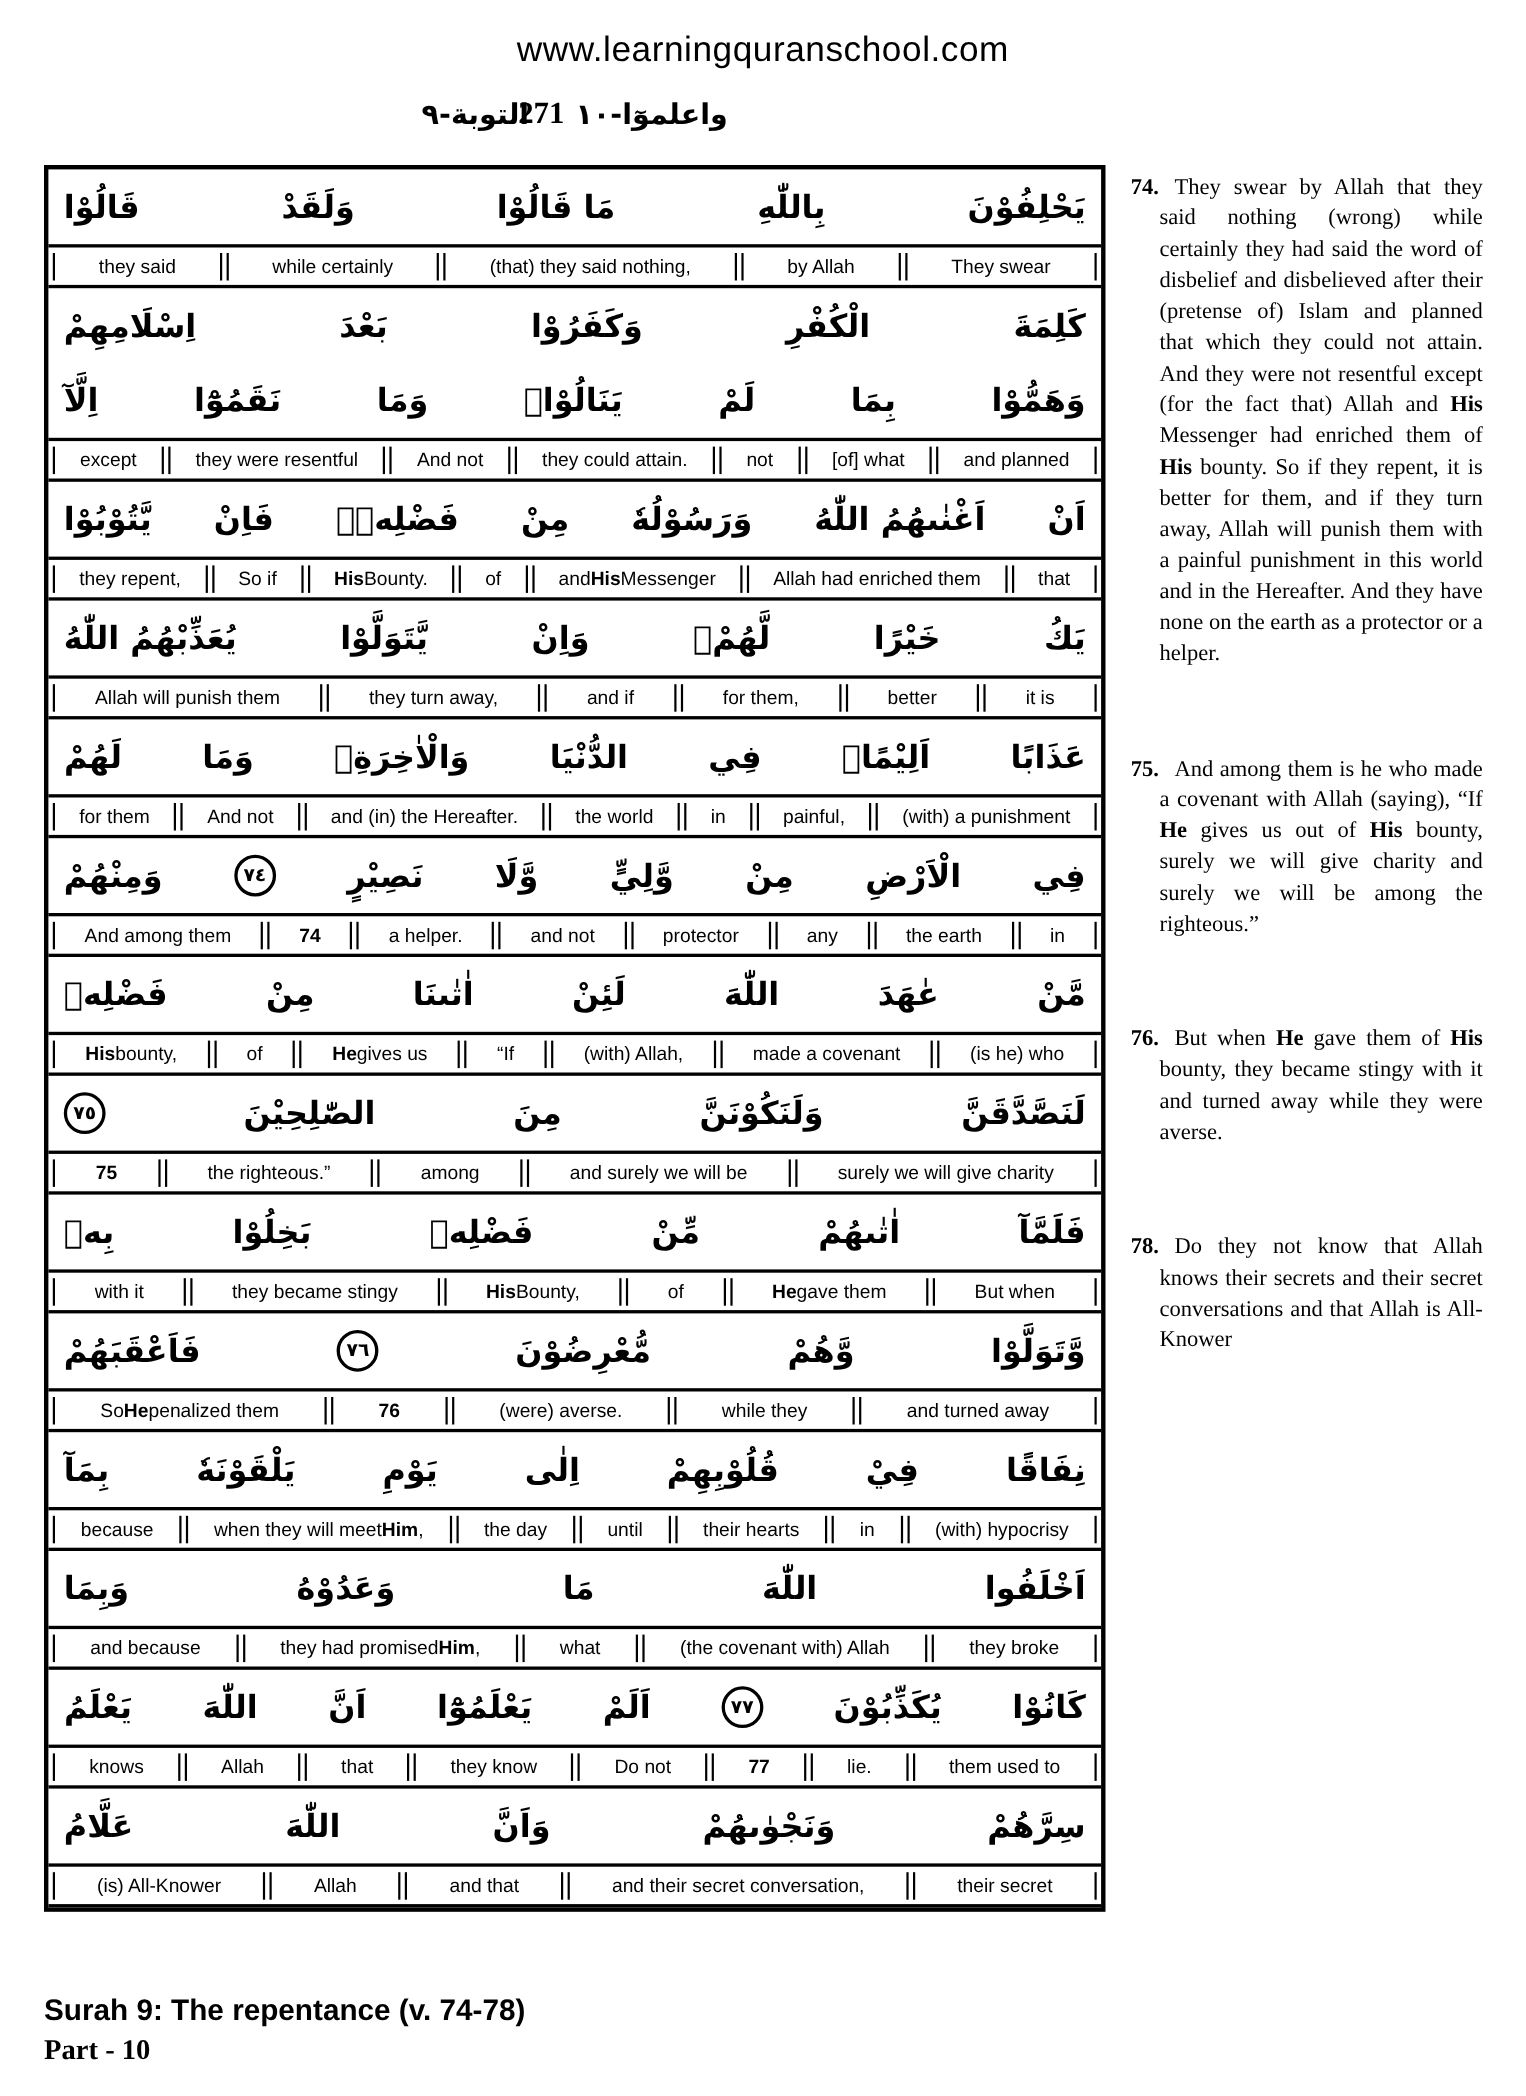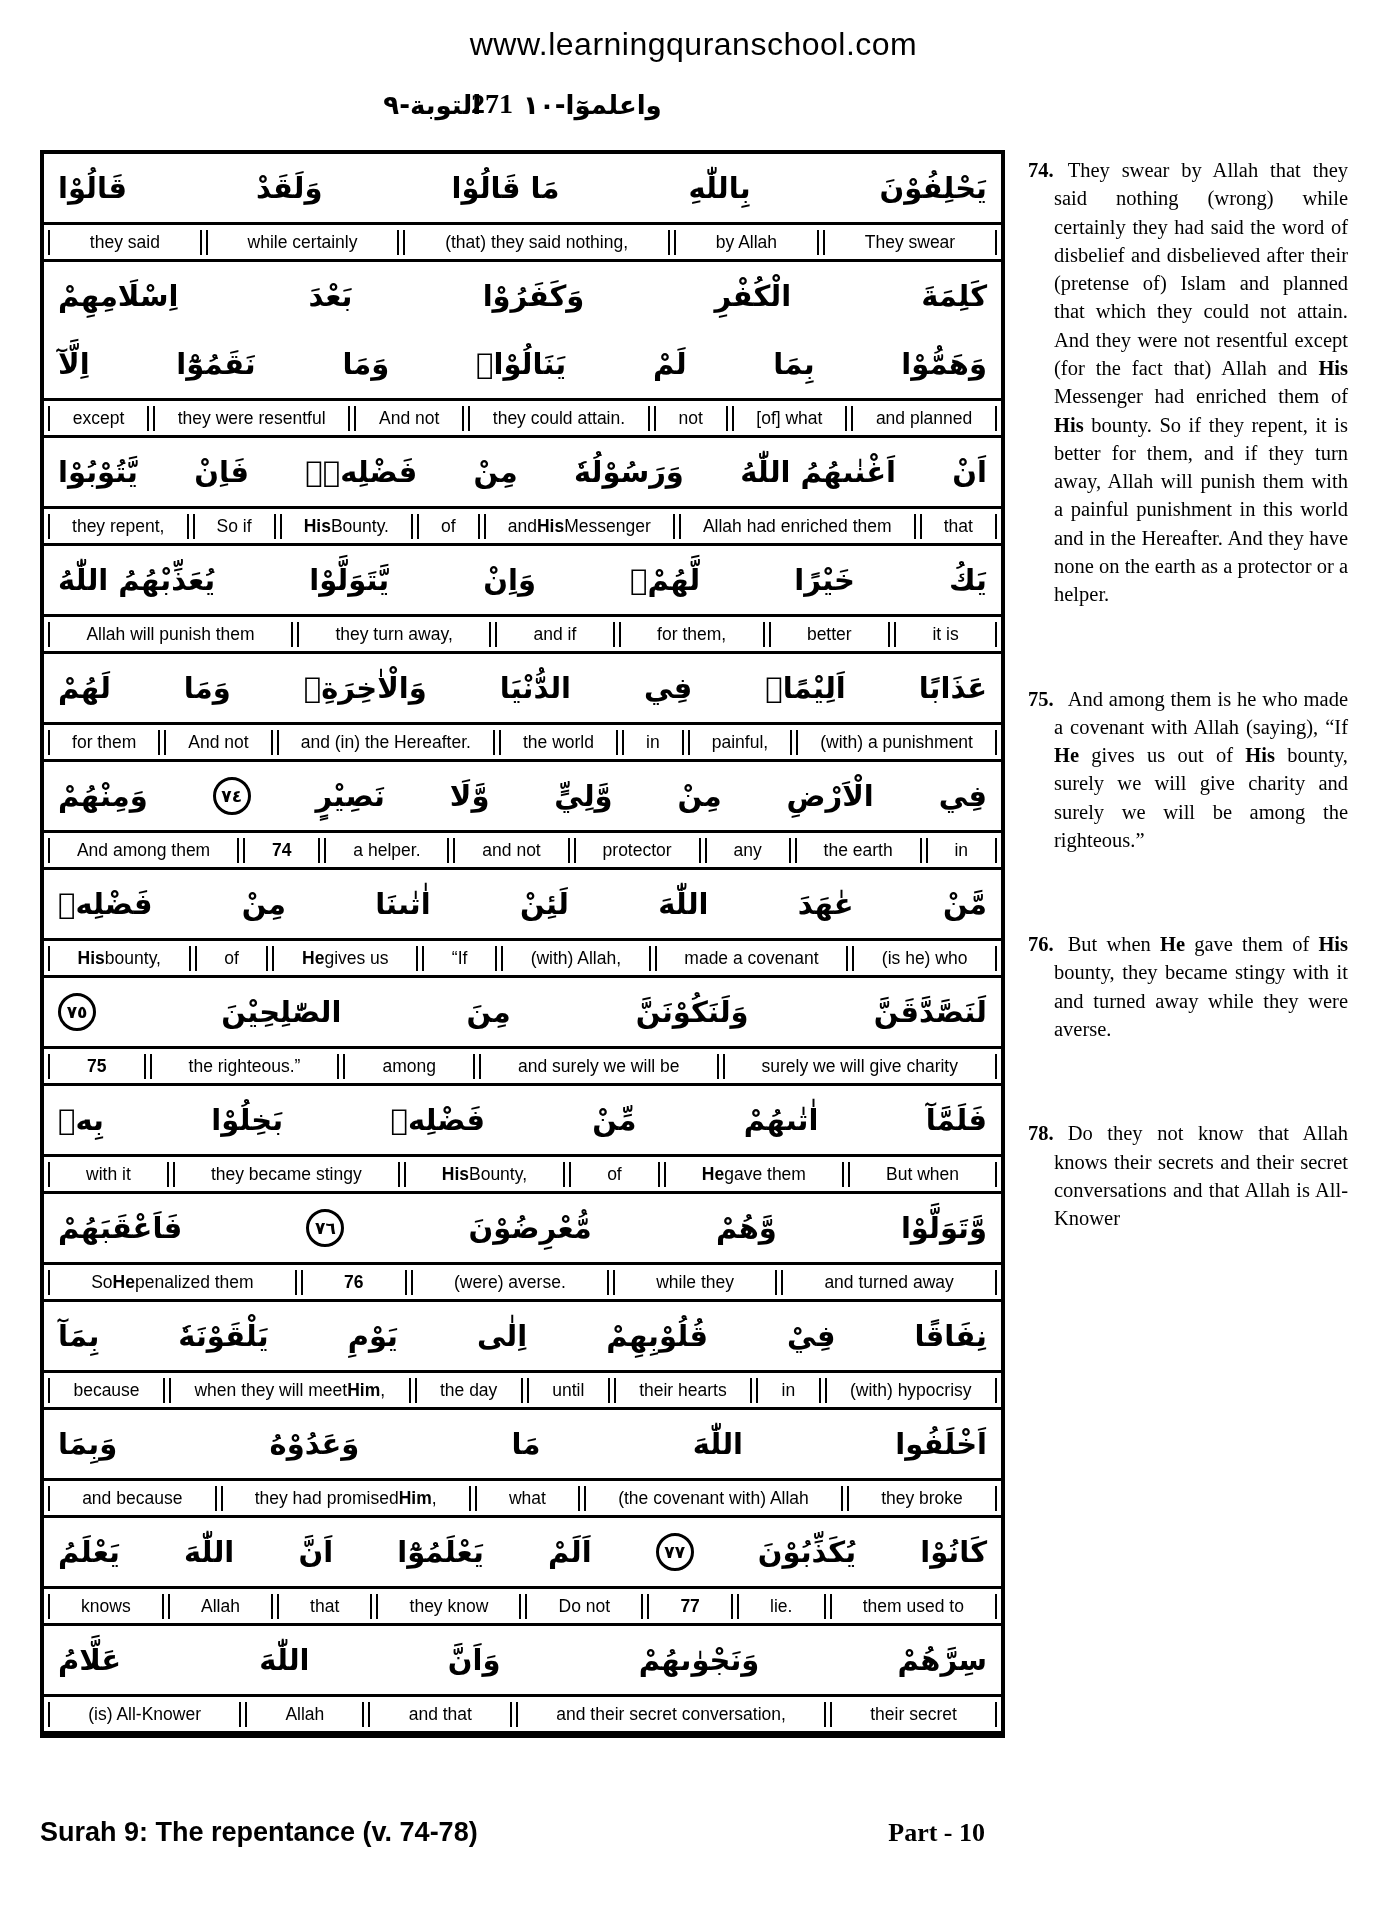--- a/index.html
+++ b/index.html
@@ -65,21 +65,21 @@
   .right-col {
     position: absolute; top: 156px; left: 1028px; width: 320px;
     font-family: "Liberation Serif", serif;
     font-size: 20.5px; line-height: 1.38;
     text-align: justify;
   }
   .verse-paragraph { margin-bottom: 76px; padding-left: 26px; text-indent: -26px; }
   .verse-num { font-weight: bold; margin-right: 14px; margin-top: 12px; }
   .page-footer {
     position: absolute; top: 1812px; left: 40px; width: 965px;
-    display: flex; justify-content: space-between; align-items: flex-end;
+    display: flex; justify-content: space-between; align-items: flex-start; flex-direction: column;
   }
   .footer-left {
     font-family: "Liberation Sans", sans-serif;
     font-weight: bold; font-size: 27px;
   }
   .footer-right {
     font-family: "Liberation Serif", serif;
     font-weight: bold; font-size: 26px;
     margin-right: 20px; margin-top: 6px;
   }

